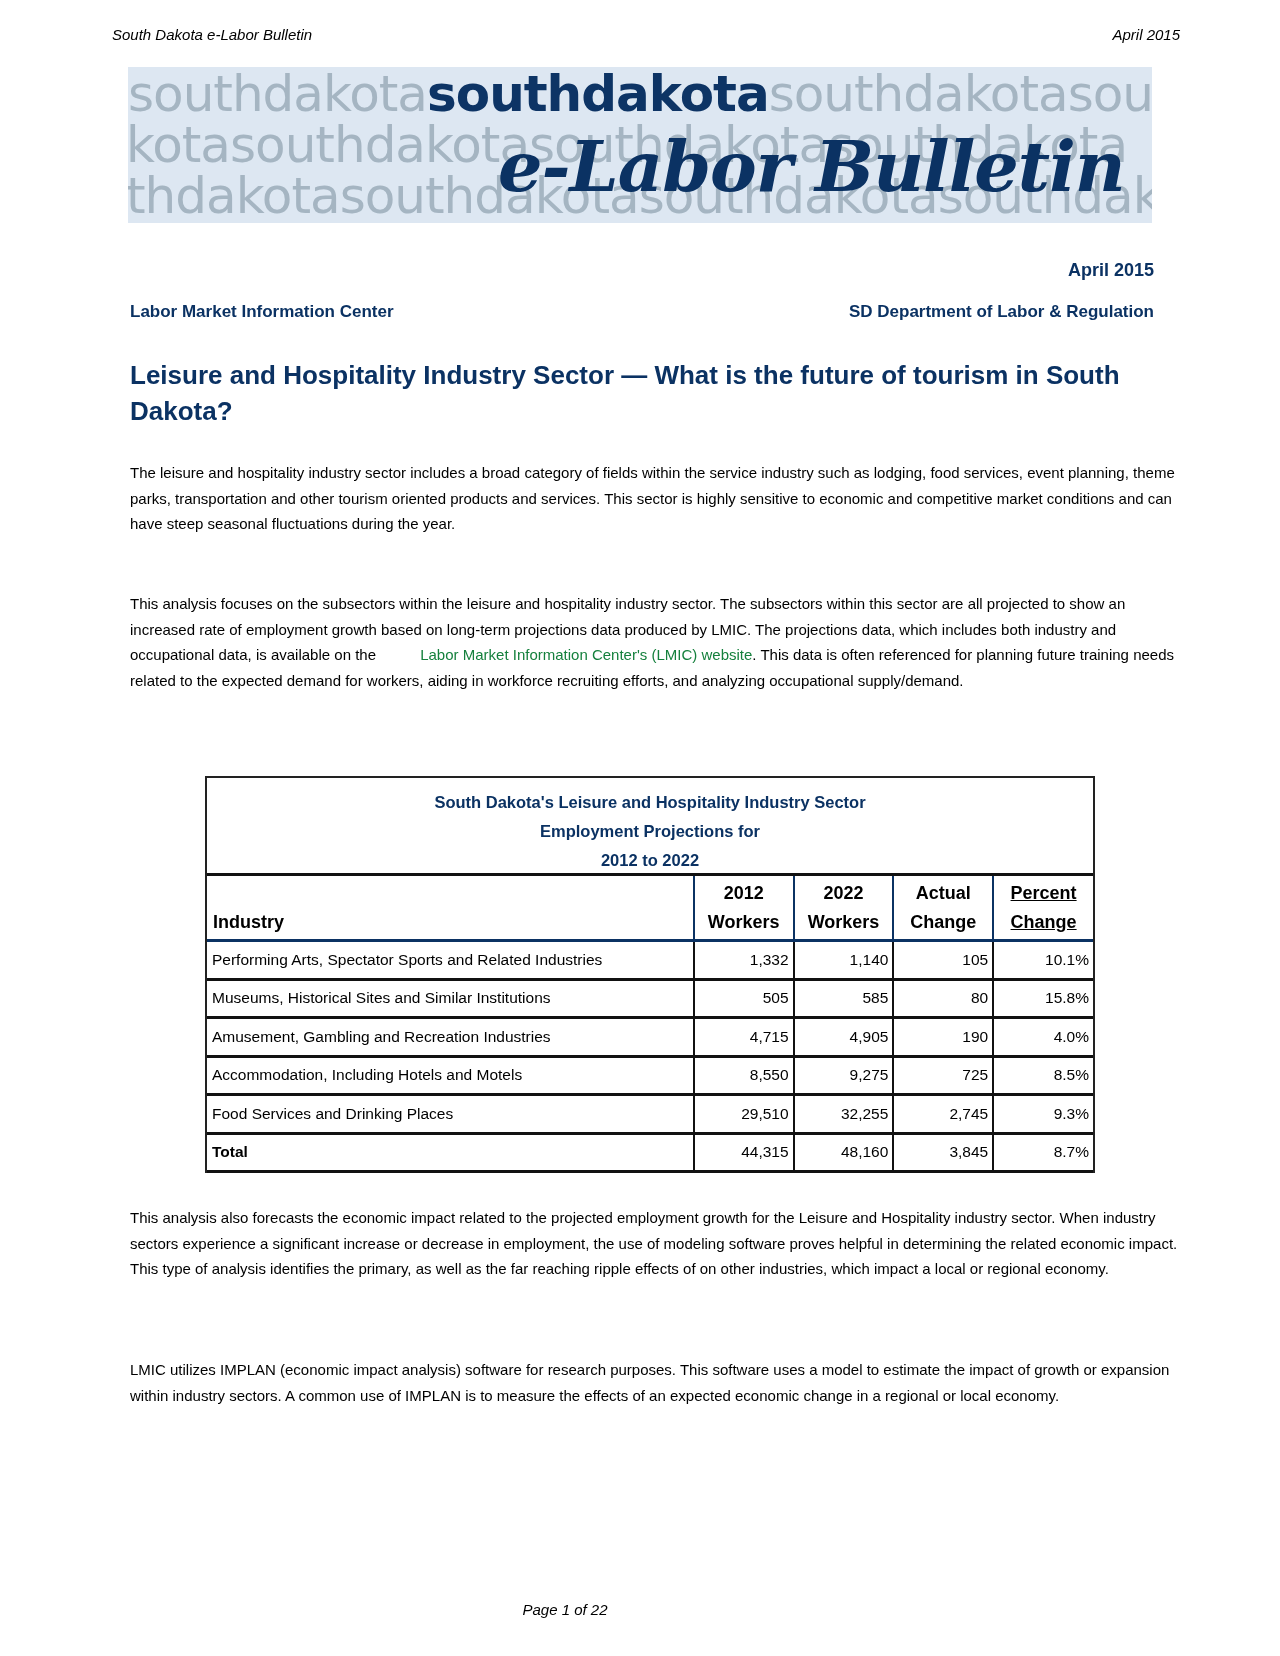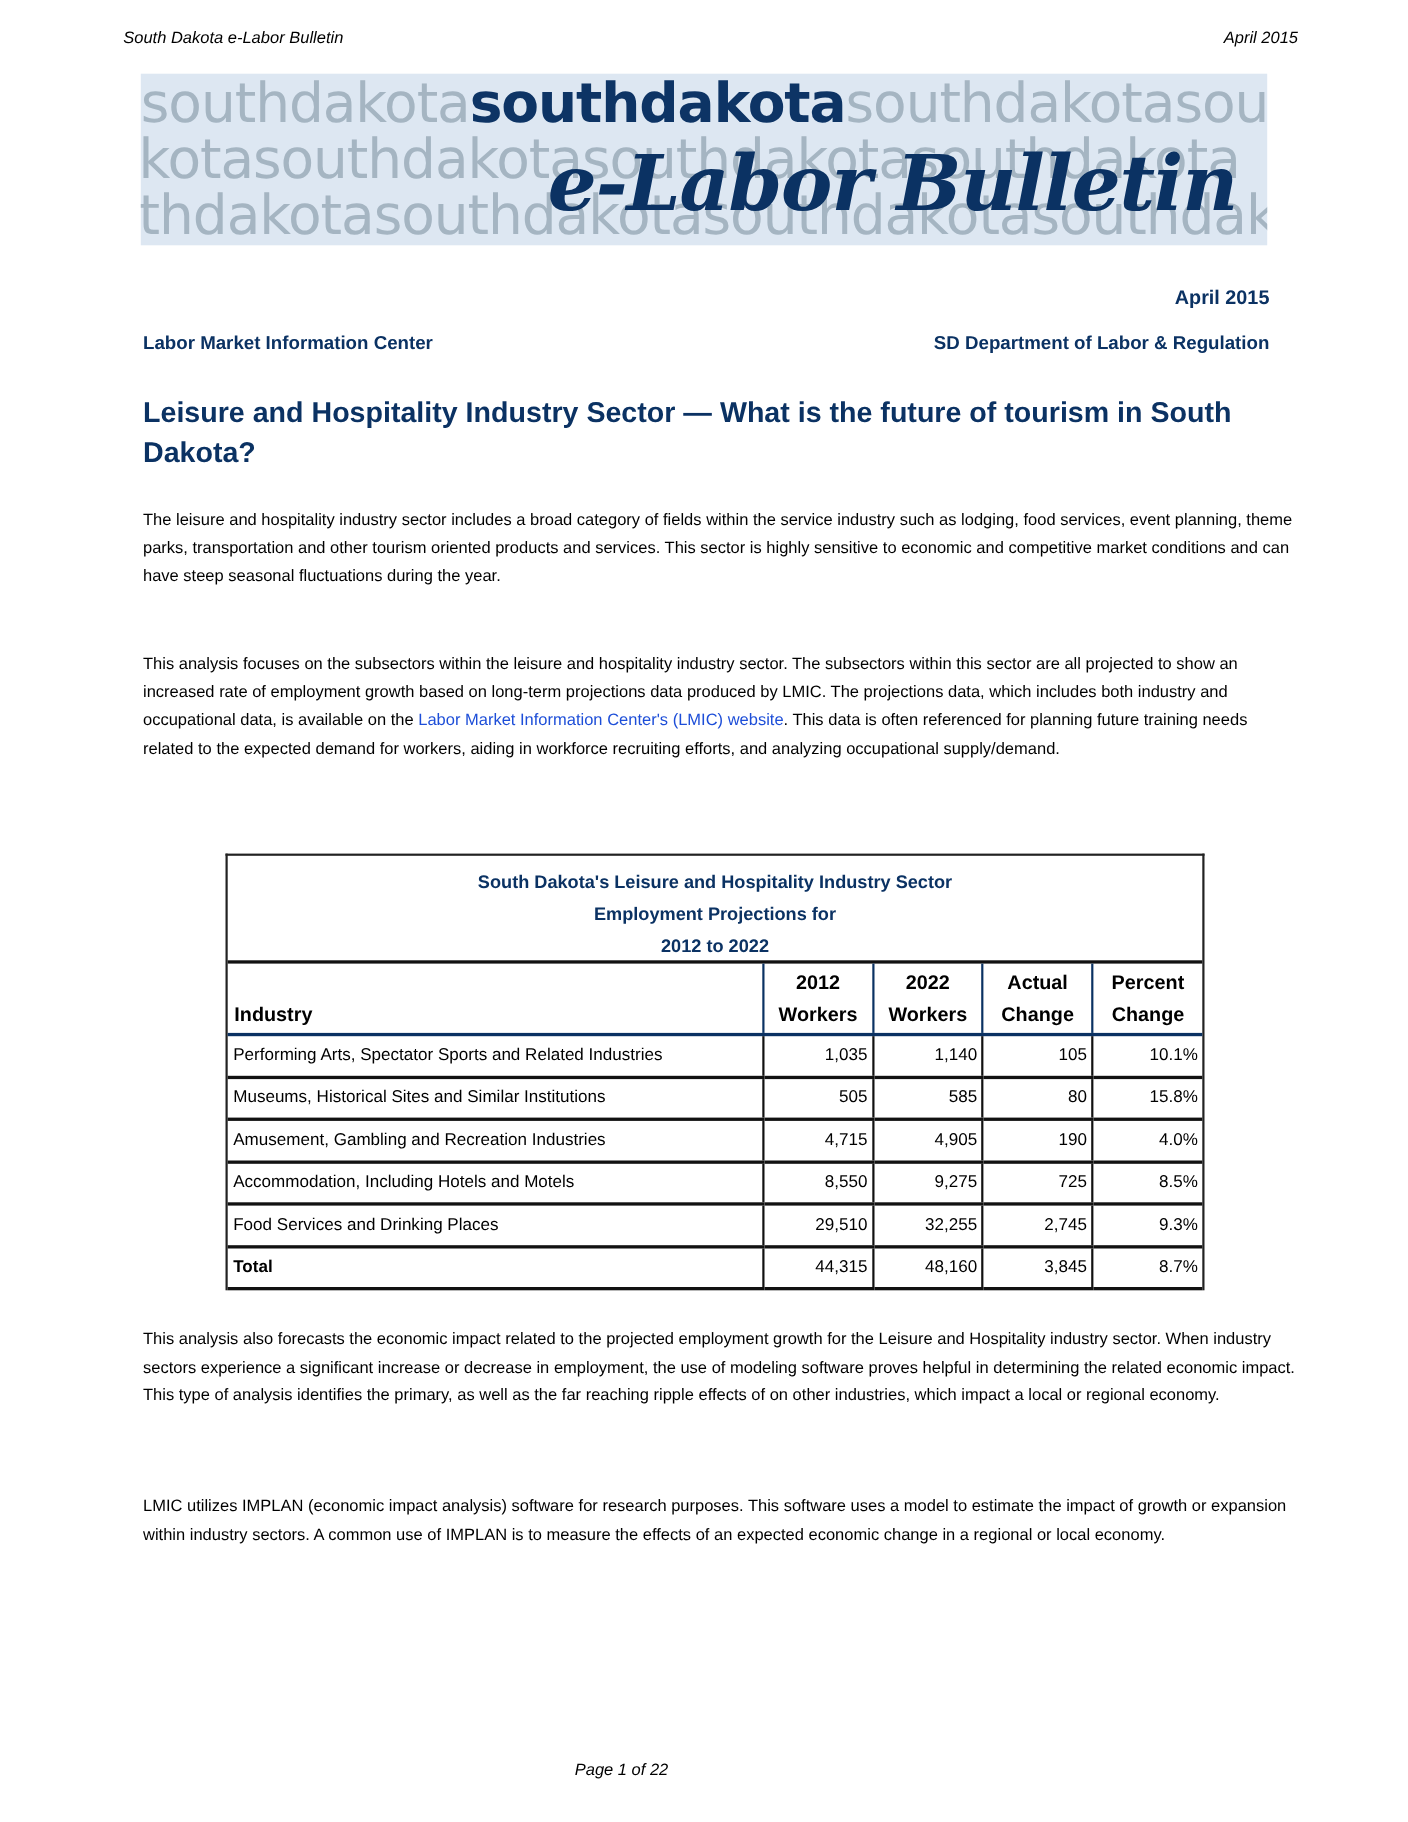--- a/index.html
+++ b/index.html
@@ -23,28 +23,28 @@
   .org-line .left { position: absolute; left: 0; }
   .org-line .right { position: absolute; right: 0; }
 
   .title { position: absolute; left: 130px; top: 357px; width: 1040px; font-size: 26px; line-height: 36px; font-weight: bold; color: #0b3263; }
 
   .para { position: absolute; left: 130px; width: 1050px; font-size: 15px; line-height: 25.5px; color: #000; }
   .p1 { top: 460px; }
   .p2 { top: 591px; }
   .p3 { top: 1205px; }
   .p4 { top: 1357px; }
-  .link { color: #1d4ed8; text-decoration: none; }
+  .link { color: #15803d; text-decoration: none; margin-left: 40px; }
 
   .table-wrap { position: absolute; left: 205px; top: 776px; width: 890px; border: 2px solid #222; border-bottom: none; }
   .tbl-caption { height: 98px; border-bottom: 3px solid #111; text-align: center; color: #0b3263; font-weight: bold; font-size: 16.5px; line-height: 29px; padding-top: 10px; }
   table { border-collapse: collapse; width: 100%; font-size: 15.5px; }
   th { font-weight: bold; font-size: 18px; line-height: 29px; vertical-align: bottom; padding: 3px 6px 2px 6px; border: 2px solid #0b3263; border-top: none; text-align: center; }
   th.ind { text-align: left; border-left: none; }
-  th.last { border-right: none; }
+  th.last { border-right: none; text-decoration: underline; }
   thead tr { border-bottom: 3px solid #0b3263; }
   td { height: 38.5px; padding: 0 4px; border: 2px solid #111; border-bottom: 3px solid #111; }
   td.ind { text-align: left; border-left: none; padding-left: 5px; }
   td.num { text-align: right; }
   td.last { border-right: none; }
   tr.total td { font-weight: bold; }
   tr.total td.num { font-weight: normal; }
   col.c-ind { width: 478px; }
   col.c-n { width: 98px; }
 
@@ -96,21 +96,21 @@
         <th class="ind">Industry</th>
         <th><span>2012</span><br><span>Workers</span></th>
         <th><span>2022</span><br><span>Workers</span></th>
         <th><span>Actual</span><br><span>Change</span></th>
         <th class="last"><span>Percent</span><br><span>Change</span></th>
       </tr>
     </thead>
     <tbody>
       <tr>
         <td class="ind">Performing Arts, Spectator Sports and Related Industries</td>
-          <td class="num">1,035</td>
+          <td class="num">1,332</td>
           <td class="num">1,140</td>
           <td class="num">105</td>
           <td class="num last">10.1%</td>
       </tr>
       <tr>
         <td class="ind">Museums, Historical Sites and Similar Institutions</td>
           <td class="num">505</td>
           <td class="num">585</td>
           <td class="num">80</td>
           <td class="num last">15.8%</td>

